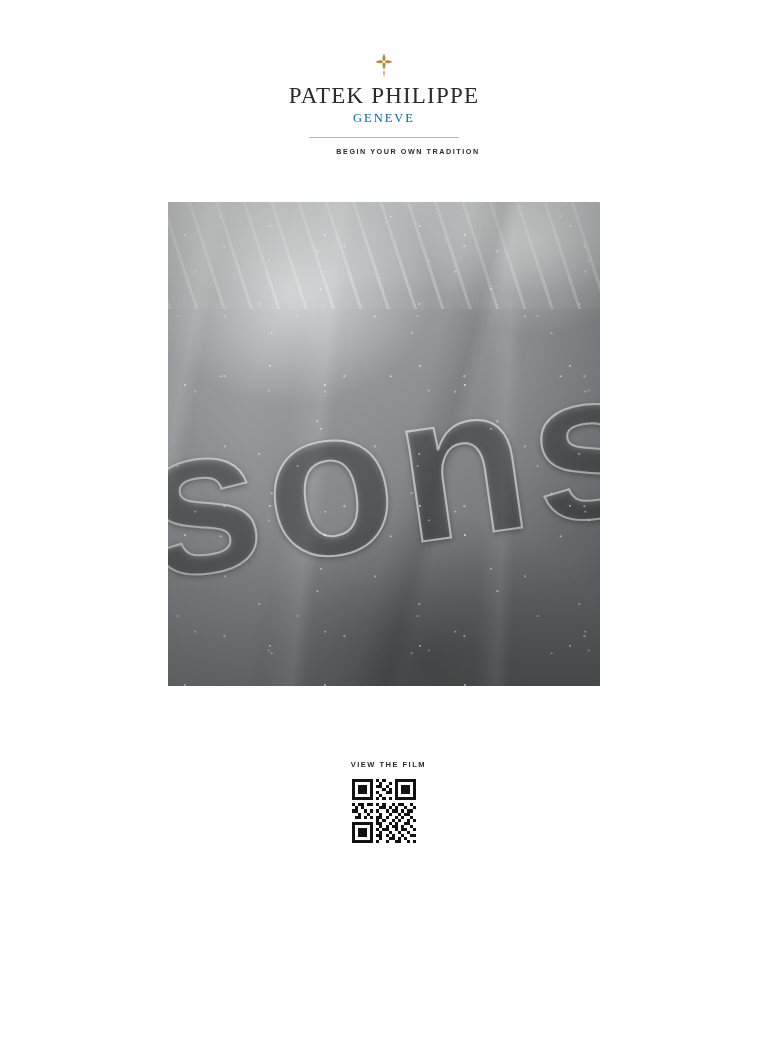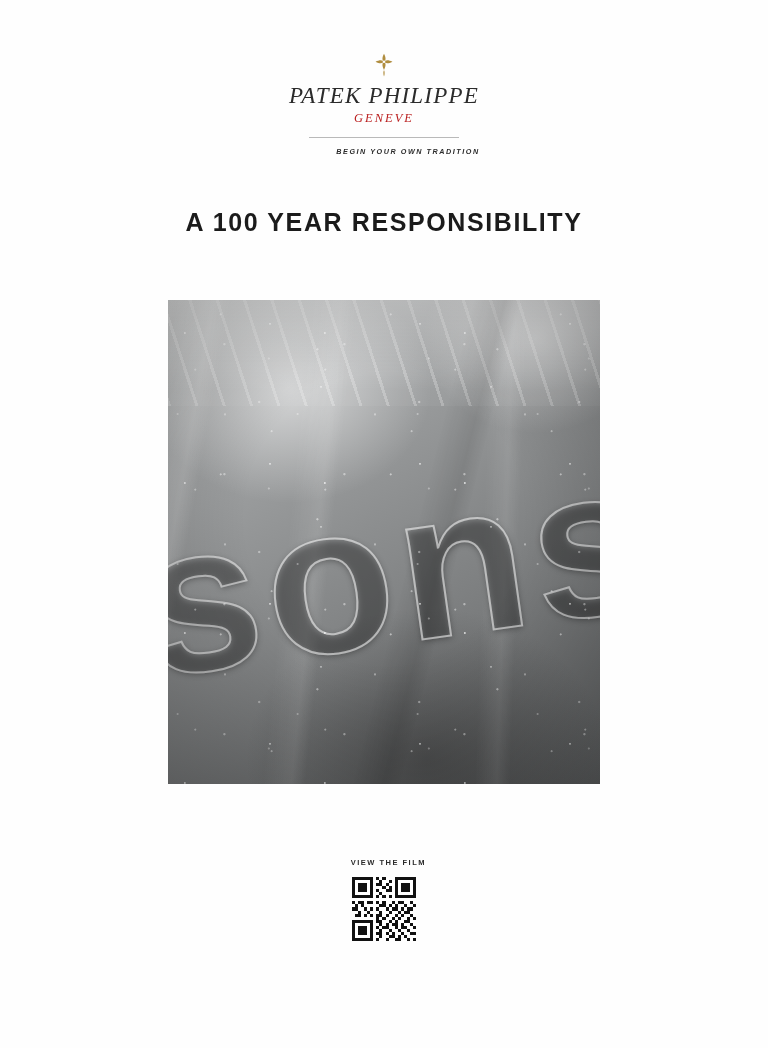--- a/index.html
+++ b/index.html
@@ -24,41 +24,40 @@
     align-items: center;
     position: relative;
   }
 
   
   .brand {
     margin-top: 52px;
     display: flex;
     flex-direction: column;
     align-items: center;
-    font-style: italic;
   }
   .brand-mark {
     width: 26px;
     height: 26px;
     margin-bottom: 6px;
   }
   .brand-name {
     font-family: "Liberation Serif", serif;
     font-size: 23px;
     letter-spacing: 1.2px;
     color: #2b2b2b;
     font-weight: 400;
     line-height: 1.05;
     text-align: center;
   }
   .brand-city {
     font-family: "Liberation Serif", serif;
     font-size: 12.5px;
     letter-spacing: 2.0px;
-    color: #b91c1c;
+    color: #0369a1;
     margin-top: 3px;
     text-align: center;
   }
   .brand-rule {
     width: 150px;
     height: 1px;
     background: #b9b9b9;
     margin: 11px 0 9px 0;
   }
   .brand-tagline {
@@ -199,21 +198,20 @@
           <path d="M16 22.2c.5 1.4.8 2.6.8 3.6 0 1.4-.3 2.7-.8 4.2-.5-1.5-.8-2.8-.8-4.2 0-1 .3-2.2.8-3.6z"></path>
         </g>
       </svg>
     </span>
     <div class="brand-name">PATEK PHILIPPE</div>
     <div class="brand-city">GENEVE</div>
     <div class="brand-rule"></div>
     <div class="brand-tagline">BEGIN YOUR OWN TRADITION</div>
   </div>
 
-  <h1 class="headline">A 100 YEAR RESPONSIBILITY</h1>
 
   <div class="photo-wrap">
     <div class="photo"></div>
     <div class="photo-topglass"></div>
     <div class="photo-scratches"></div>
     <div class="photo-letters">sons</div>
     <div class="photo-grain"></div>
     <div class="photo-vignette"></div>
   </div>
 

